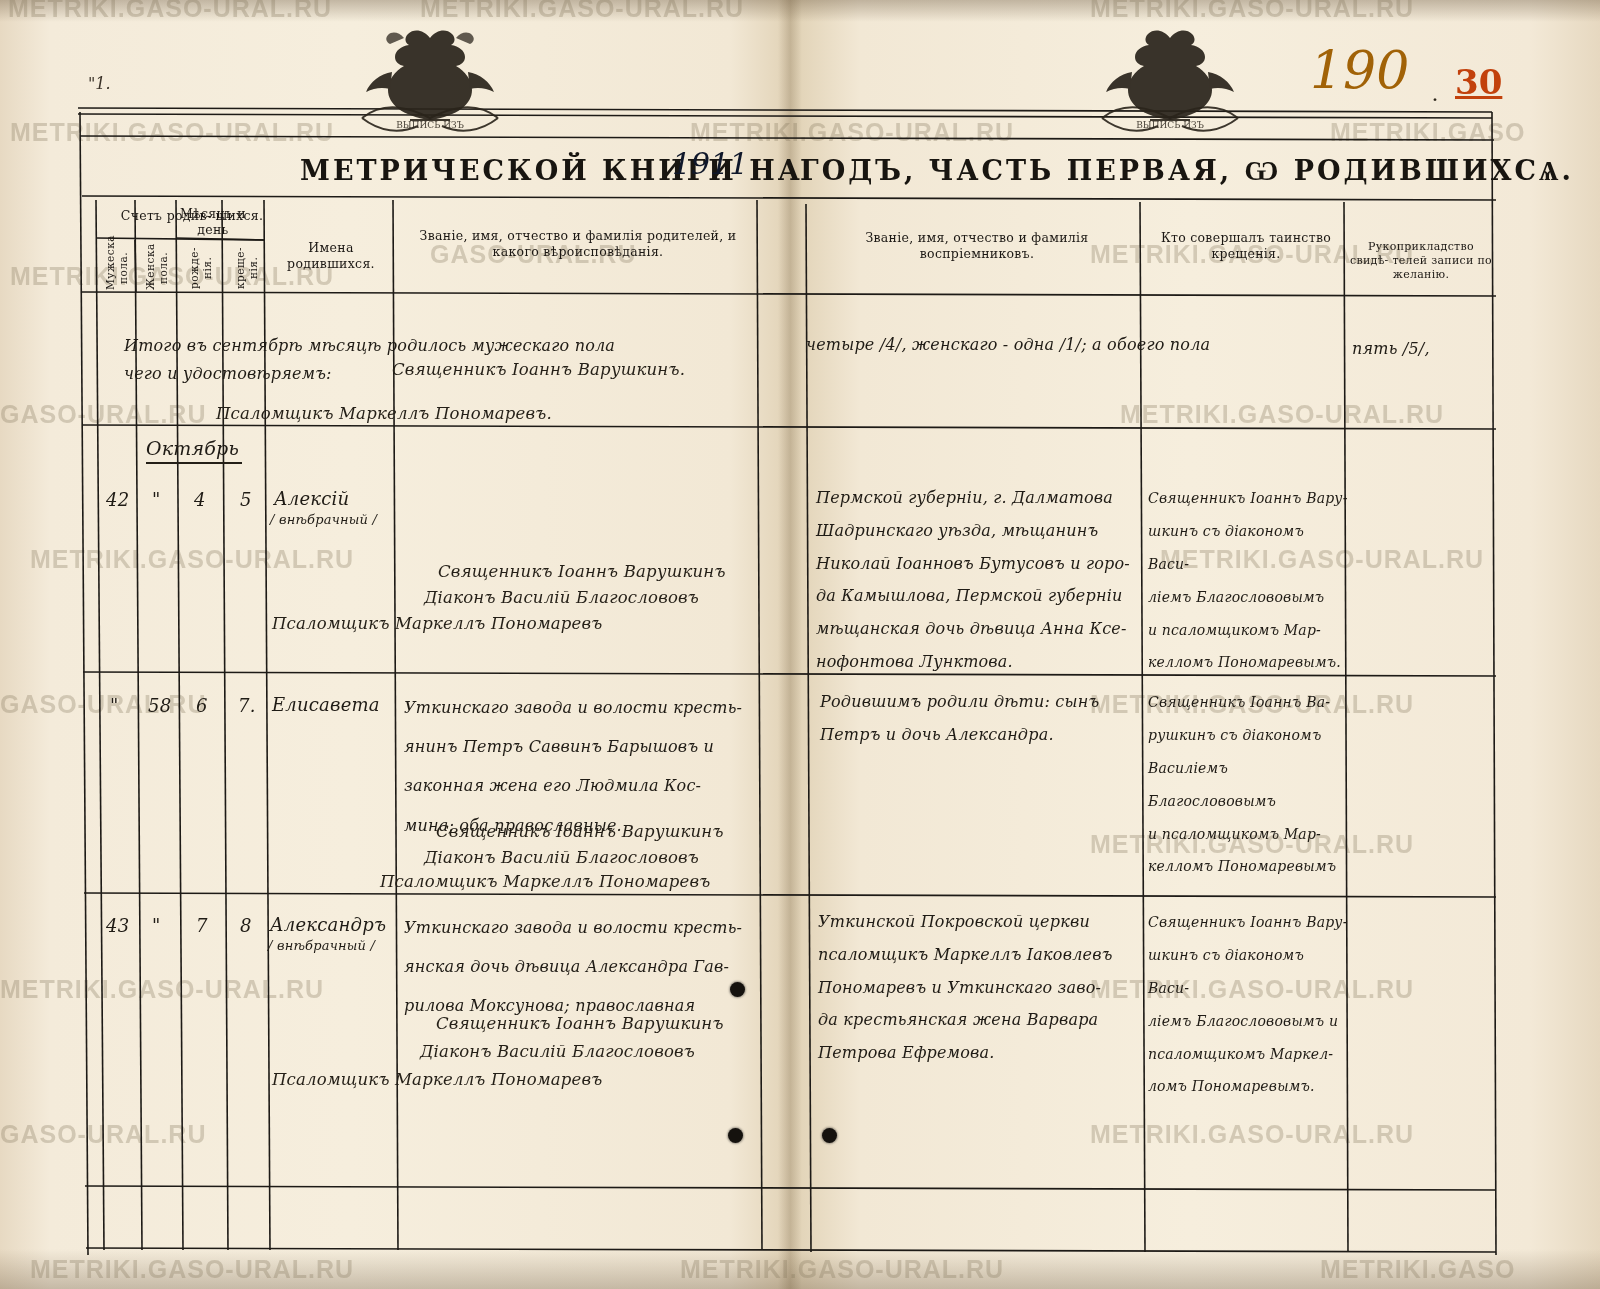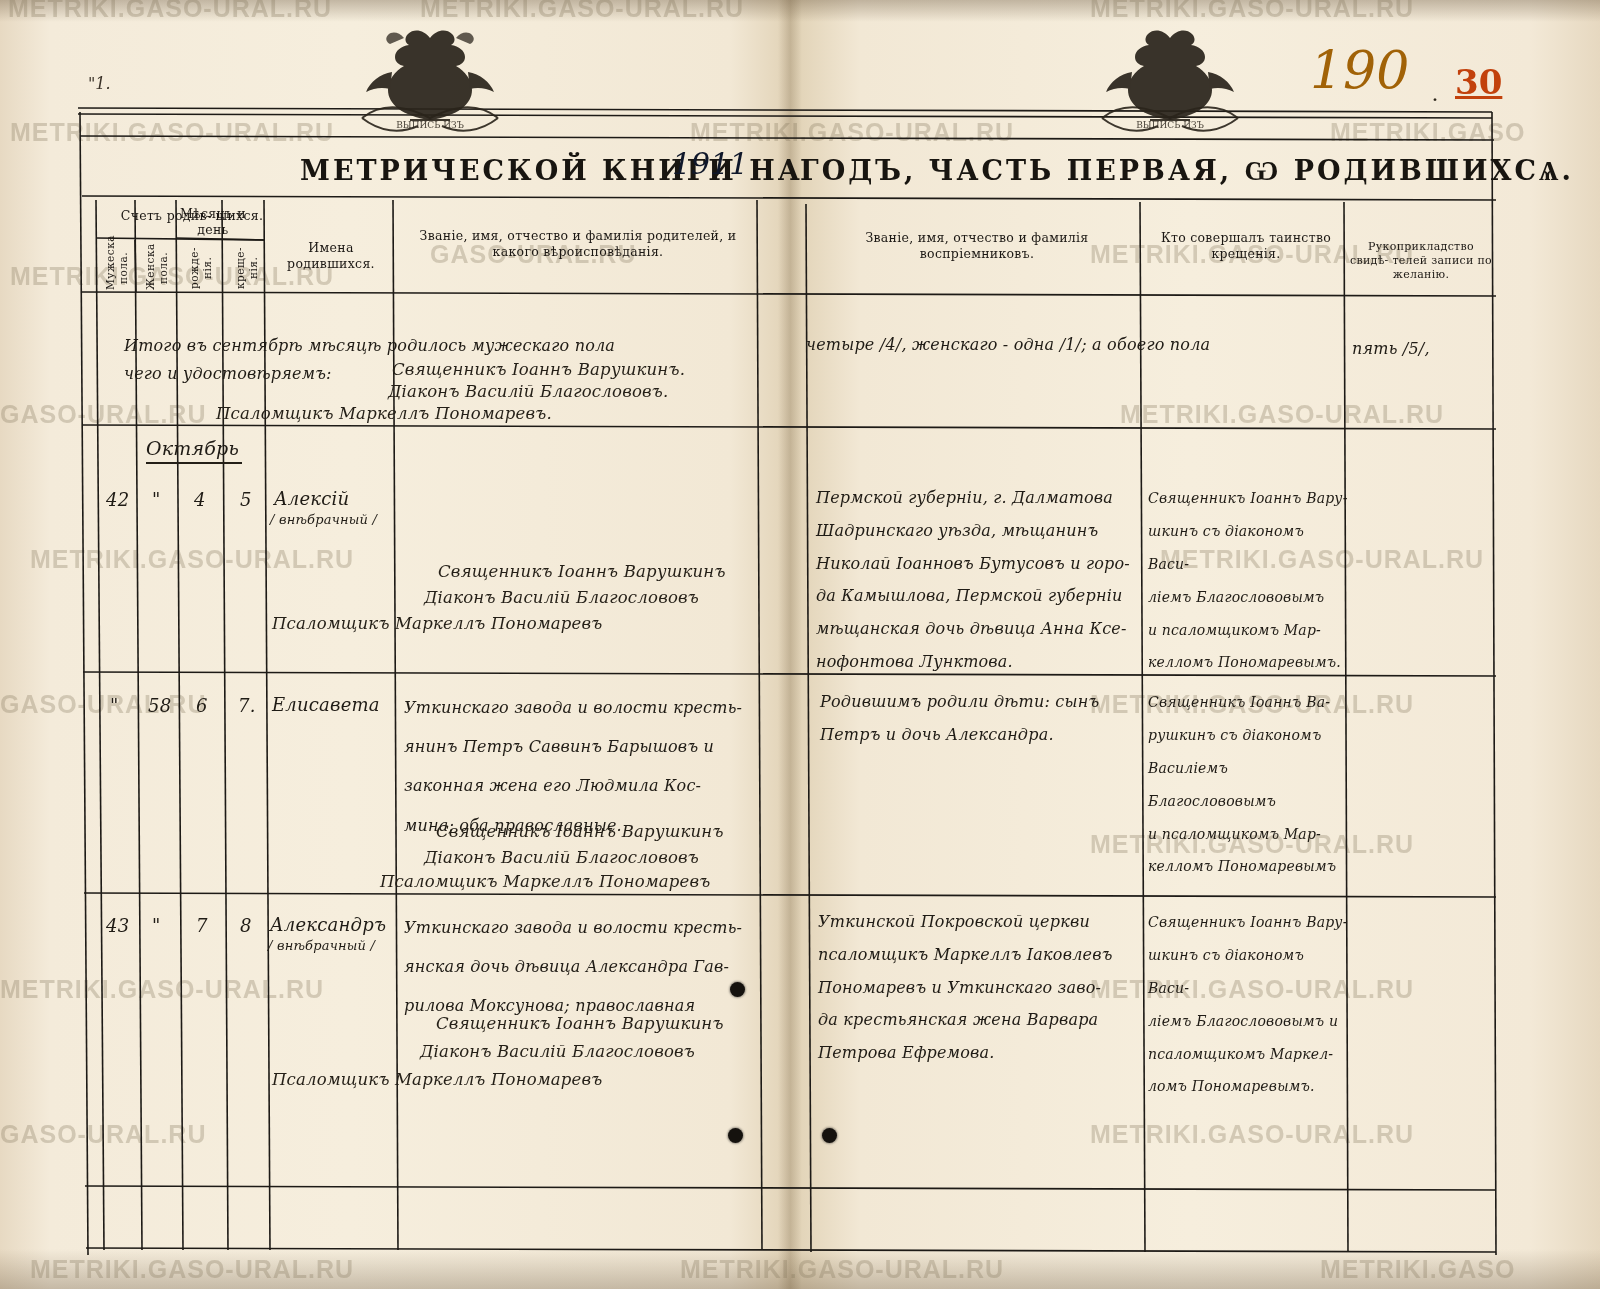--- a/index.html
+++ b/index.html
@@ -317,21 +317,20 @@
   <div class="colhead" style="left:1148px; top:230px; width:196px;">Кто совершалъ таинство
 крещенiя.</div>
   <div class="colhead small" style="left:1350px; top:240px; width:142px;">Рукоприкладство свидѣ-
 телей записи по желанiю.</div>
 
   <div class="hand" style="left:124px; top:334px; width:620px;">Итого въ сентябрѣ мѣсяцѣ родилось мужескаго пола</div>
   <div class="hand" style="left:806px; top:333px; width:540px;">четыре /4/, женскаго - одна /1/; а обоего пола</div>
   <div class="hand" style="left:1352px; top:337px; width:150px;">пять /5/,</div>
   <div class="hand" style="left:124px; top:362px; width:300px;">чего и удостовѣряемъ:</div>
   <div class="hand sig" style="left:392px; top:358px; width:360px;">Священникъ Іоаннъ Варушкинъ.</div>
-  <div class="hand sig" style="left:388px; top:380px; width:370px;">Дiаконъ Василiй Благослововъ.</div>
   <div class="hand sig" style="left:216px; top:402px; width:420px;">Псаломщикъ Маркеллъ Пономаревъ.</div>
 
   <div class="hand month" style="left:146px; top:434px;">Октябрь</div>
   <div class="underline-month" style="left:146px; top:462px; width:96px;"></div>
 
   <div class="hand num" style="left:106px; top:486px;">42</div>
   <div class="hand num" style="left:152px; top:486px;">"</div>
   <div class="hand num" style="left:194px; top:486px;">4</div>
   <div class="hand num" style="left:240px; top:486px;">5</div>
   <div class="hand" style="left:274px; top:485px; font-size:18px;">Алексiй</div>

